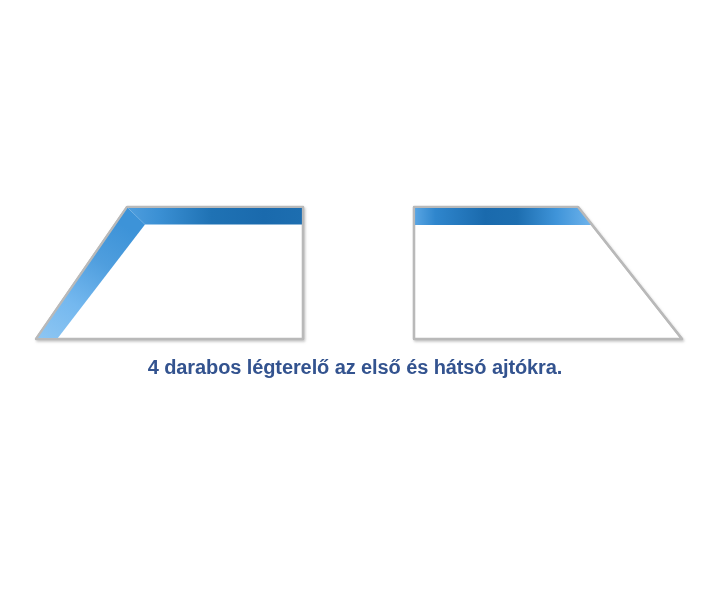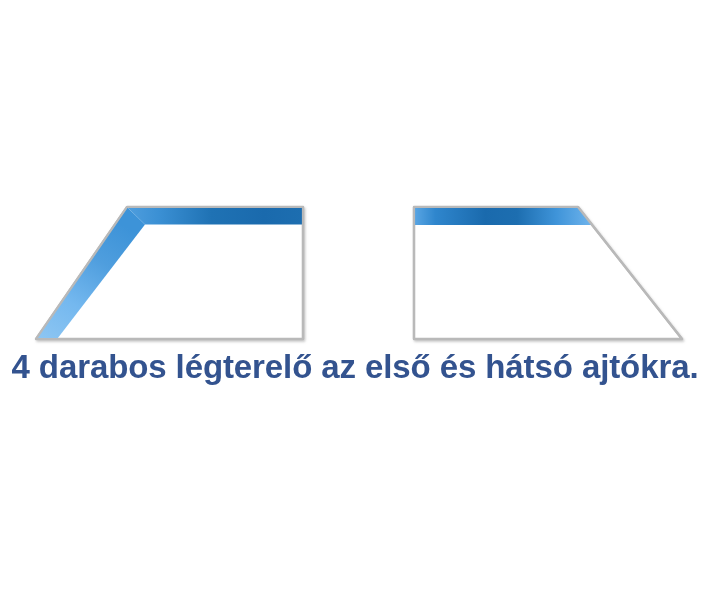--- a/index.html
+++ b/index.html
@@ -32,21 +32,21 @@
 
   
   .caption {
     position: absolute;
     left: 0;
     top: 352px;
     width: 710px;
     text-align: center;
     font-family: "Liberation Sans", sans-serif;
     font-weight: bold;
-    font-size: 33px;
+    font-size: 20px;
     line-height: 30px;
     letter-spacing: -0.1px;
     color: #33538f;
     white-space: nowrap;
   }
 </style>
 </head>
 <body>
 
 <div id="product-illustration">

